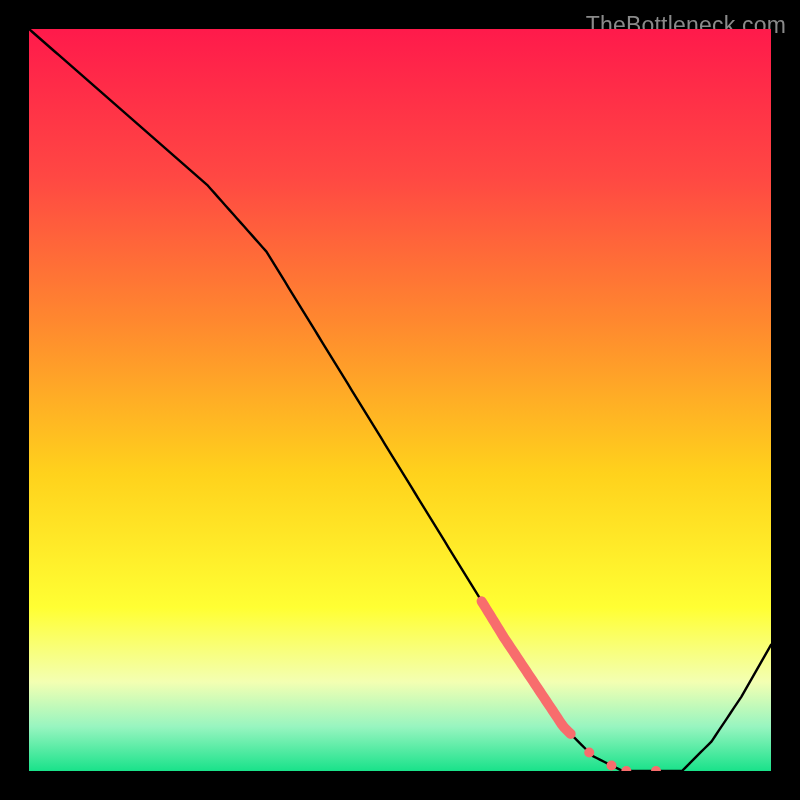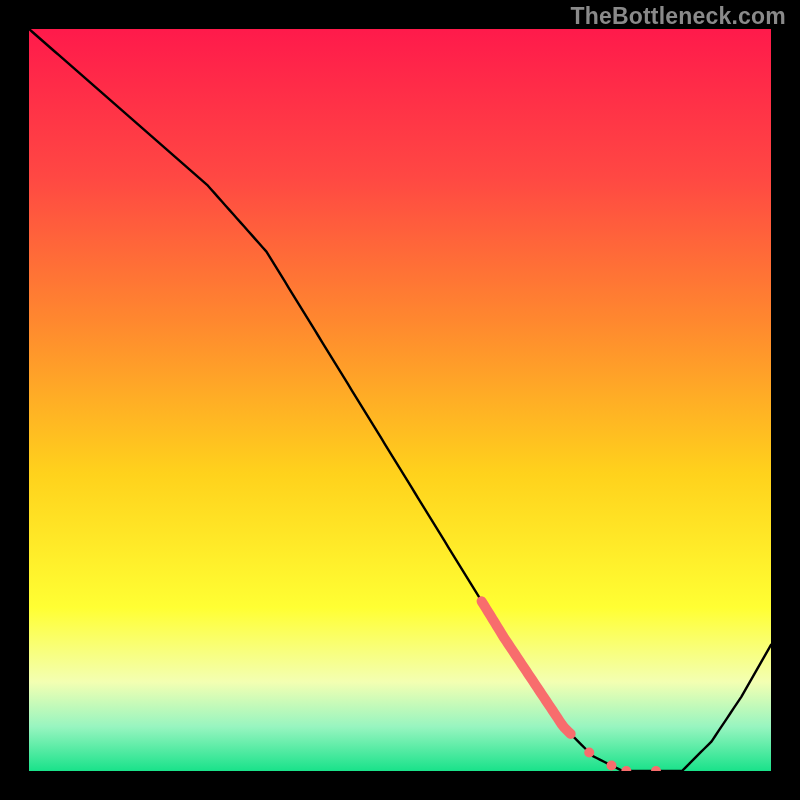--- a/index.html
+++ b/index.html
@@ -14,25 +14,25 @@
   .frame {
     position: absolute;
     left: 29px;
     top: 29px;
     width: 742px;
     height: 742px;
     background: #000;
   }
   .watermark {
     position: absolute;
-    top: 3px;
+    top: 12px;
     right: 14px;
     color: #8a8a8a;
     font-size: 23px;
-    font-weight: 700;
+    font-weight: 400;
     letter-spacing: 0.2px;
     white-space: nowrap;
   }
   svg {
     position: absolute;
     left: 29px;
     top: 29px;
     width: 742px;
     height: 742px;
   }

